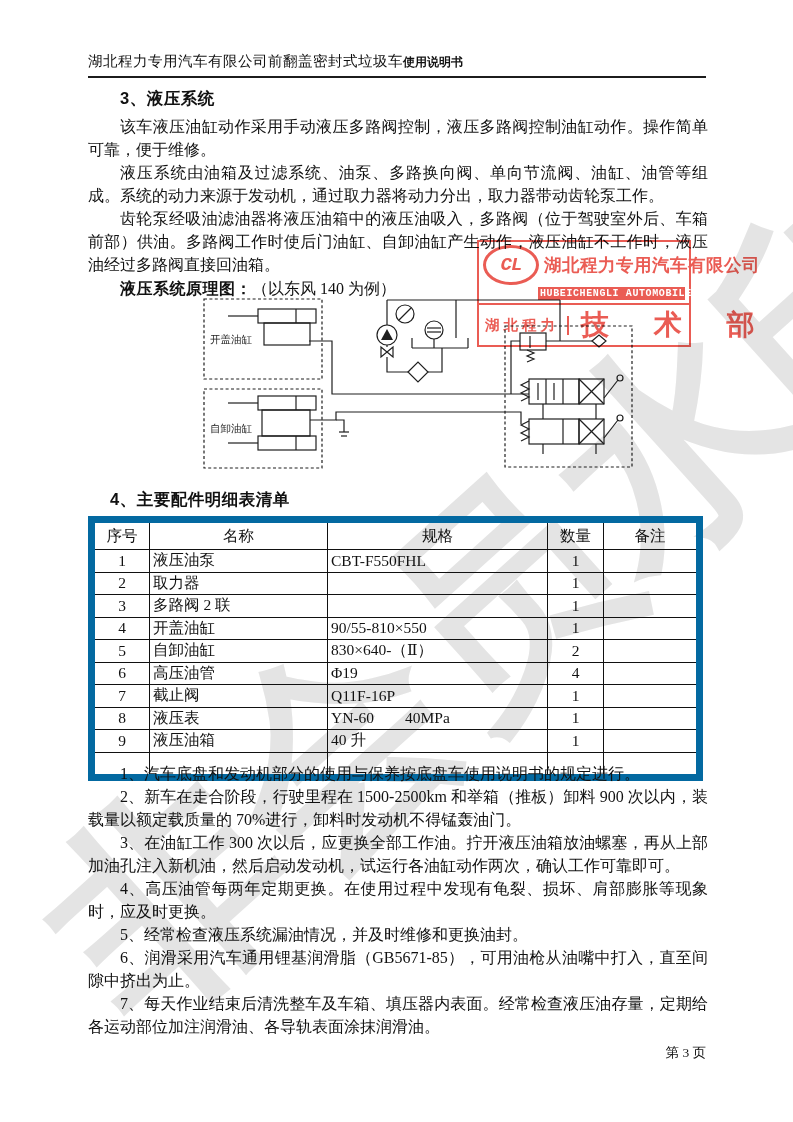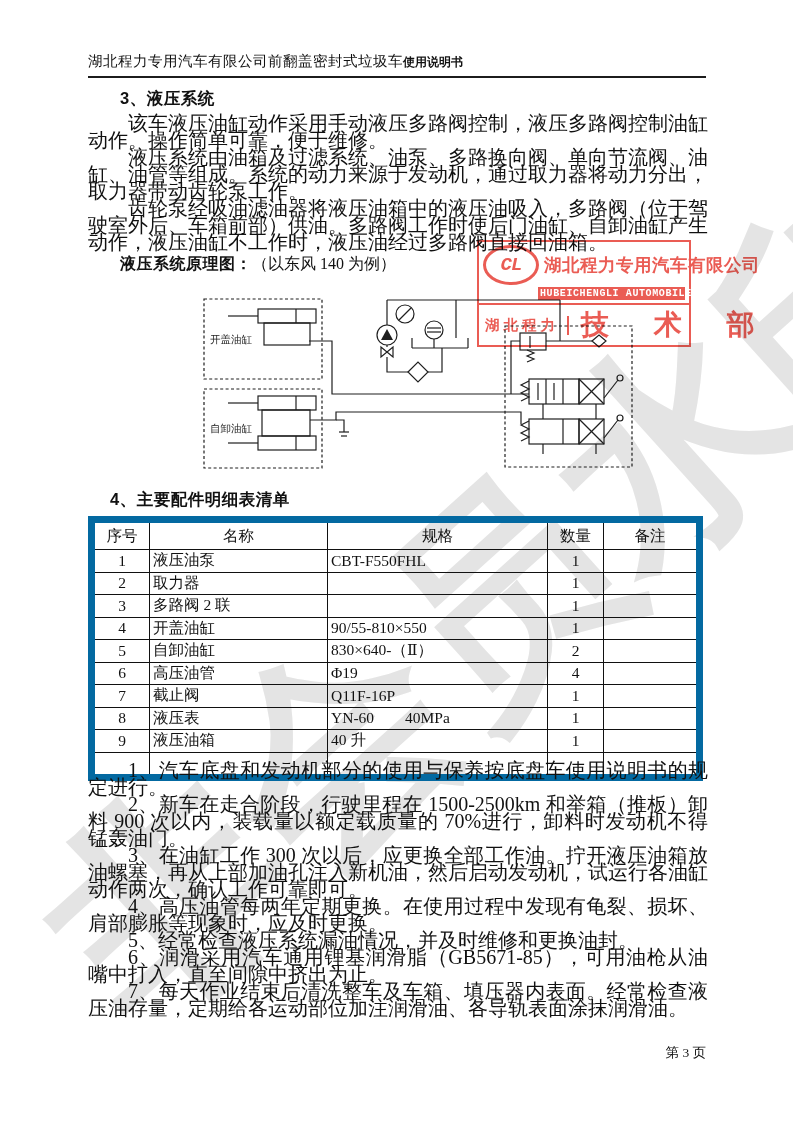--- a/index.html
+++ b/index.html
@@ -12,21 +12,21 @@
              user-select:none;}
   
   .hdr{position:absolute;left:88px;top:52px;width:618px;border-bottom:2px solid #1c1c1c;
        padding-bottom:5px;z-index:1;}
   .hdr .t1{font-size:14.5px;letter-spacing:.5px;margin-top:18px;}
   .hdr .t2{font-size:12px;font-weight:bold;}
   
   .sec{position:absolute;left:88px;width:620px;z-index:1;}
   .h-bold{font-family:"Liberation Sans","DejaVu Sans",sans-serif;font-weight:bold;
           font-size:16.5px;padding-left:32px;margin:0 0 5px 0;letter-spacing:.5px;}
-  .body-p{font-size:20px;line-height:17px;text-align:justify;text-indent:2em;margin:0;}
+  .body-p{font-size:16px;line-height:23px;text-align:justify;text-indent:2em;margin:0;}
   .cap{font-size:16px;line-height:22.4px;margin:2px 0 0 0;padding-left:32px;}
   .cap b{font-family:"Liberation Sans","DejaVu Sans",sans-serif;letter-spacing:.5px;}
   
   .diagram{position:absolute;left:0;top:0;width:793px;height:1122px;z-index:1;pointer-events:none;}
   .diagram svg{position:absolute;left:198px;top:294px;}
   .dline{stroke:#1f1f1f;stroke-width:1.2;fill:none;}
   .dfill{fill:#1f1f1f;stroke:none;}
   .ddash{stroke:#1f1f1f;stroke-width:1.2;fill:none;stroke-dasharray:3 2.4;}
   .dtext{font-size:10.5px;fill:#1f1f1f;font-family:"Liberation Serif",serif;}
   

